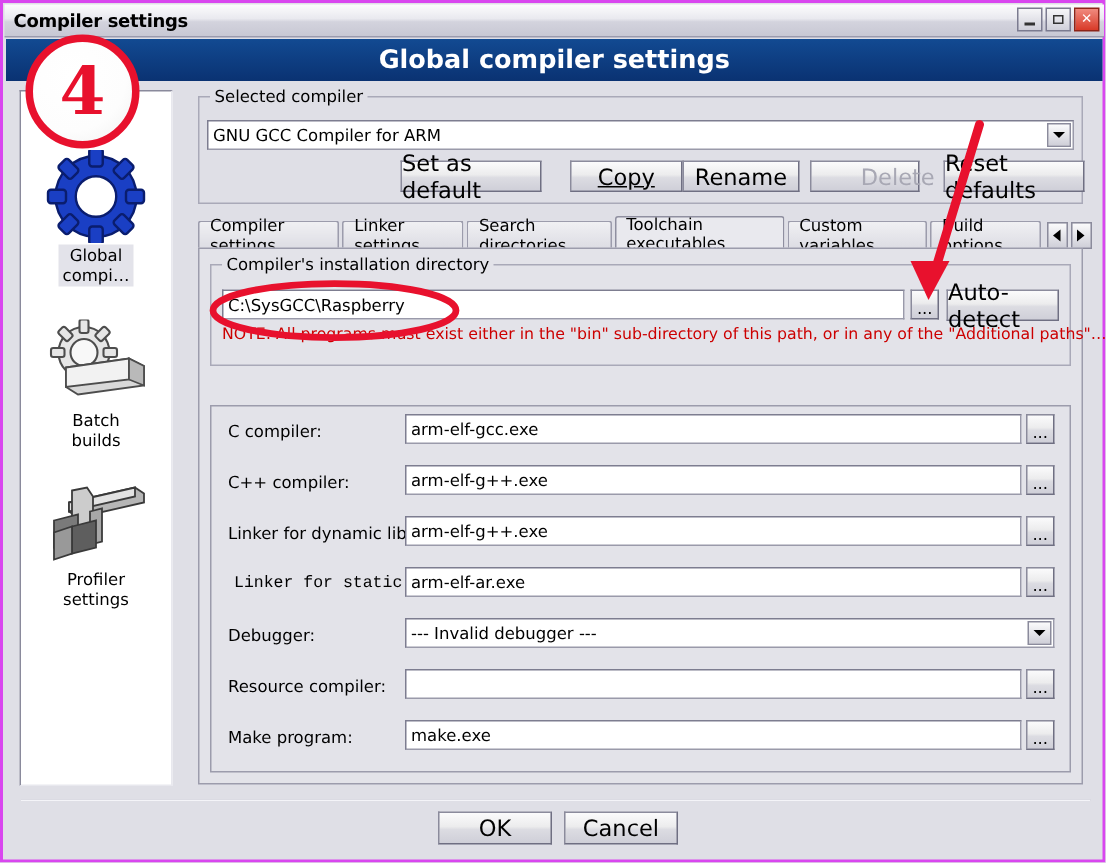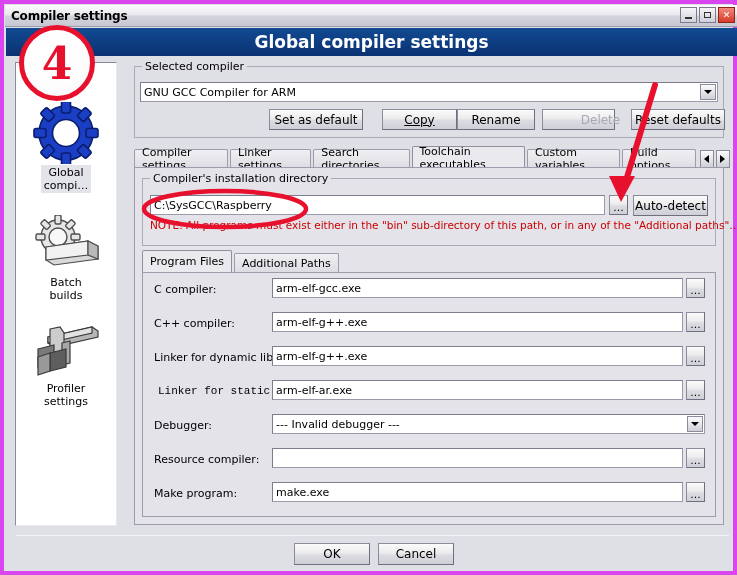--- a/index.html
+++ b/index.html
@@ -8,21 +8,21 @@
     width: 737px; height: 575px;
     overflow: hidden;
     font-family: "DejaVu Sans", sans-serif;
     font-size: 11px;
     background: #dfdfe6;
   }
   #root {
     position: relative;
     width: 737px; height: 575px;
     background: #dfdfe6;
-    border: 4px solid #d946ef;
+    border: 2px solid #d946ef;
   }
 
   
   #titlebar {
     position: absolute; left: 1px; top: 1px;
     width: 733px; height: 22px;
     background: linear-gradient(to bottom, #fcfcfd 0%, #e9e9ef 45%, #d3d3dd 55%, #c8c8d4 100%);
     border-bottom: 1px solid #9a9aae;
     display: flex; align-items: center;
   }
@@ -98,21 +98,21 @@
     font-size: 11px; color: #000;
     padding: 2px 3px; line-height: 15px;
     outline: none;
     overflow: hidden; white-space: nowrap;
   }
 
   .btn {
     background: linear-gradient(to bottom,#fbfbfc 0%, #ececed 45%, #dcdce2 55%, #cfcfd8 100%);
     border: 1px solid #8b8b9c;
     border-right-color:#6f6f82; border-bottom-color:#6f6f82;
-    font-size: 12px; color: #000;
+    font-size: 15px; color: #000;
     display: flex; align-items: center; justify-content: center;
     cursor: default;
   }
   .btn.disabled { color: #a8a8b4; }
 
   .combo {
     background: #fff;
     border: 1px solid #9a9aaa;
     border-top-color:#7d7d90; border-left-color:#7d7d90;
     font-size: 11px; color: #000;
@@ -353,28 +353,20 @@
     <div class="dotbtn" style="position:absolute; left:481px; top:139px; width:19px; height:20px;">
       <span>...</span>
     </div>
 
     <div class="btn" style="position:absolute; left:505px; top:139px; width:75px; height:21px;justify-content:center;">
       <span>Auto-detect</span>
     </div>
 
     <div id="note" style="left:22px; top:163px;">NOTE: All programs must exist either in the "bin" sub-directory of this path, or in any of the "Additional paths"…</div>
 
-    <div class="tabstrip" style="left:14px; top:194px; height:22px;">
-      <div class="tab active">
-          <span>Program Files</span>
-        </div>
-      <div class="tab" style="margin-bottom:0;">
-          <span>Additional Paths</span>
-        </div>
-    </div>
 
     <div style="position:absolute; left:14px; top:216px; width:574px; height:245px; border:1px solid #9c9cac; background:#e3e3e9;"></div>
 
     <span class="fieldlabel" style="left:26px; top:227px;">C compiler:</span>
     <div class="txt" style="position:absolute; left:144px; top:222px; width:411px; height:20px;">
       <span>arm-elf-gcc.exe</span>
     </div>
     <div class="dotbtn" style="position:absolute; left:558px; top:222px; width:19px; height:20px;">
       <span>...</span>
     </div>

